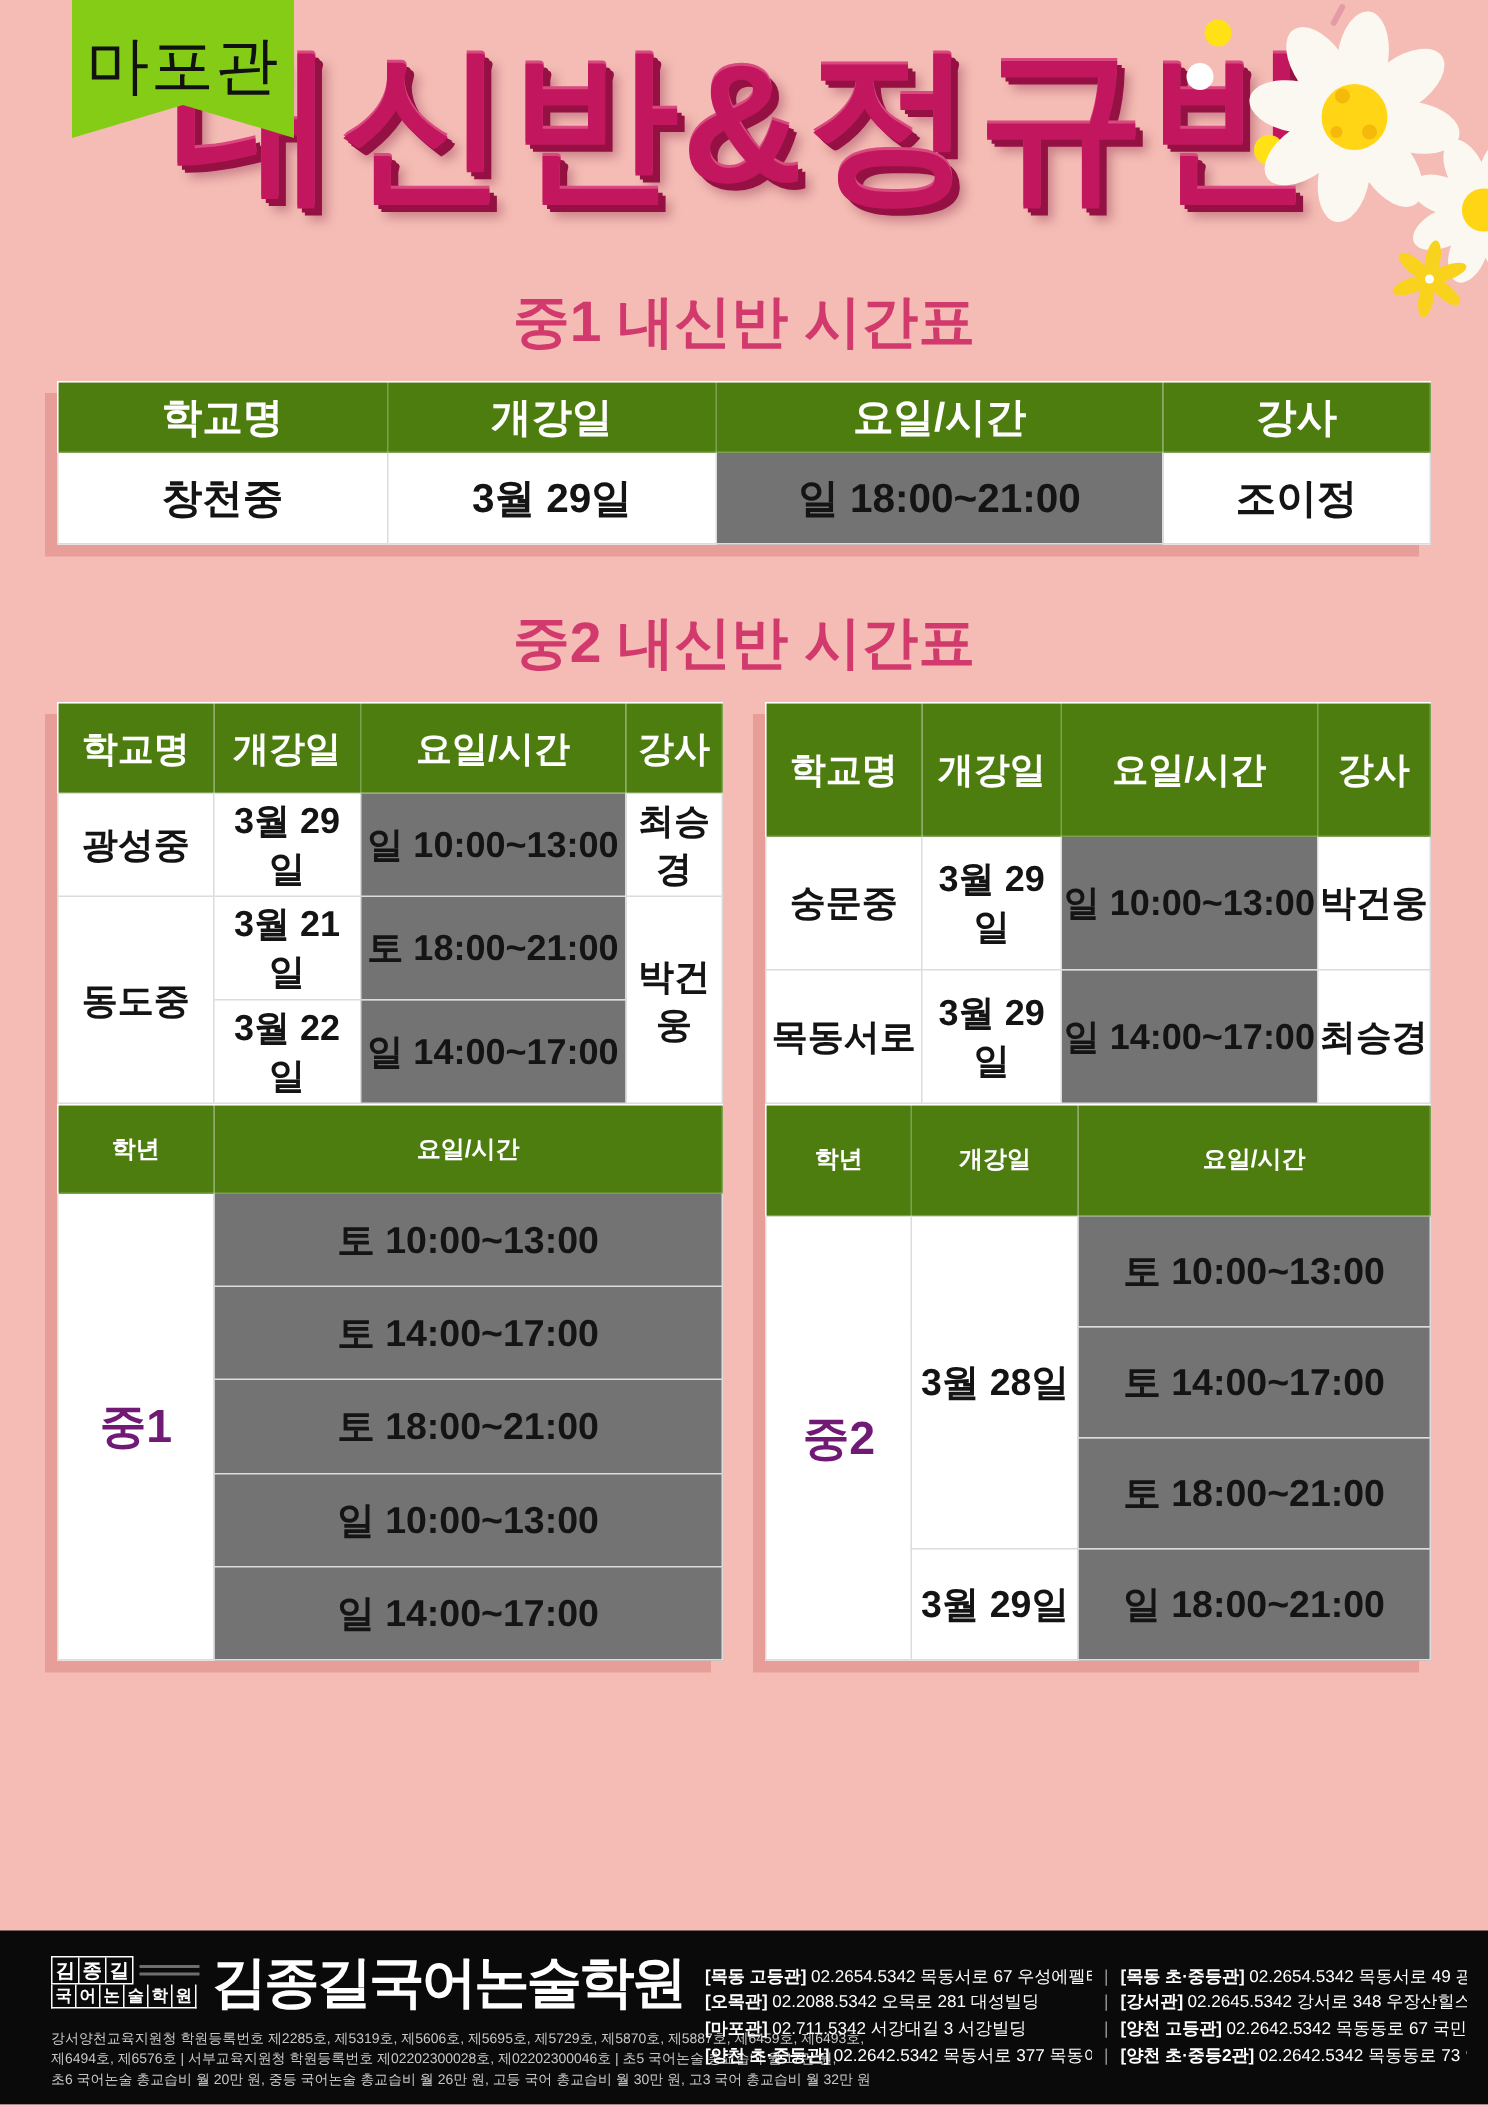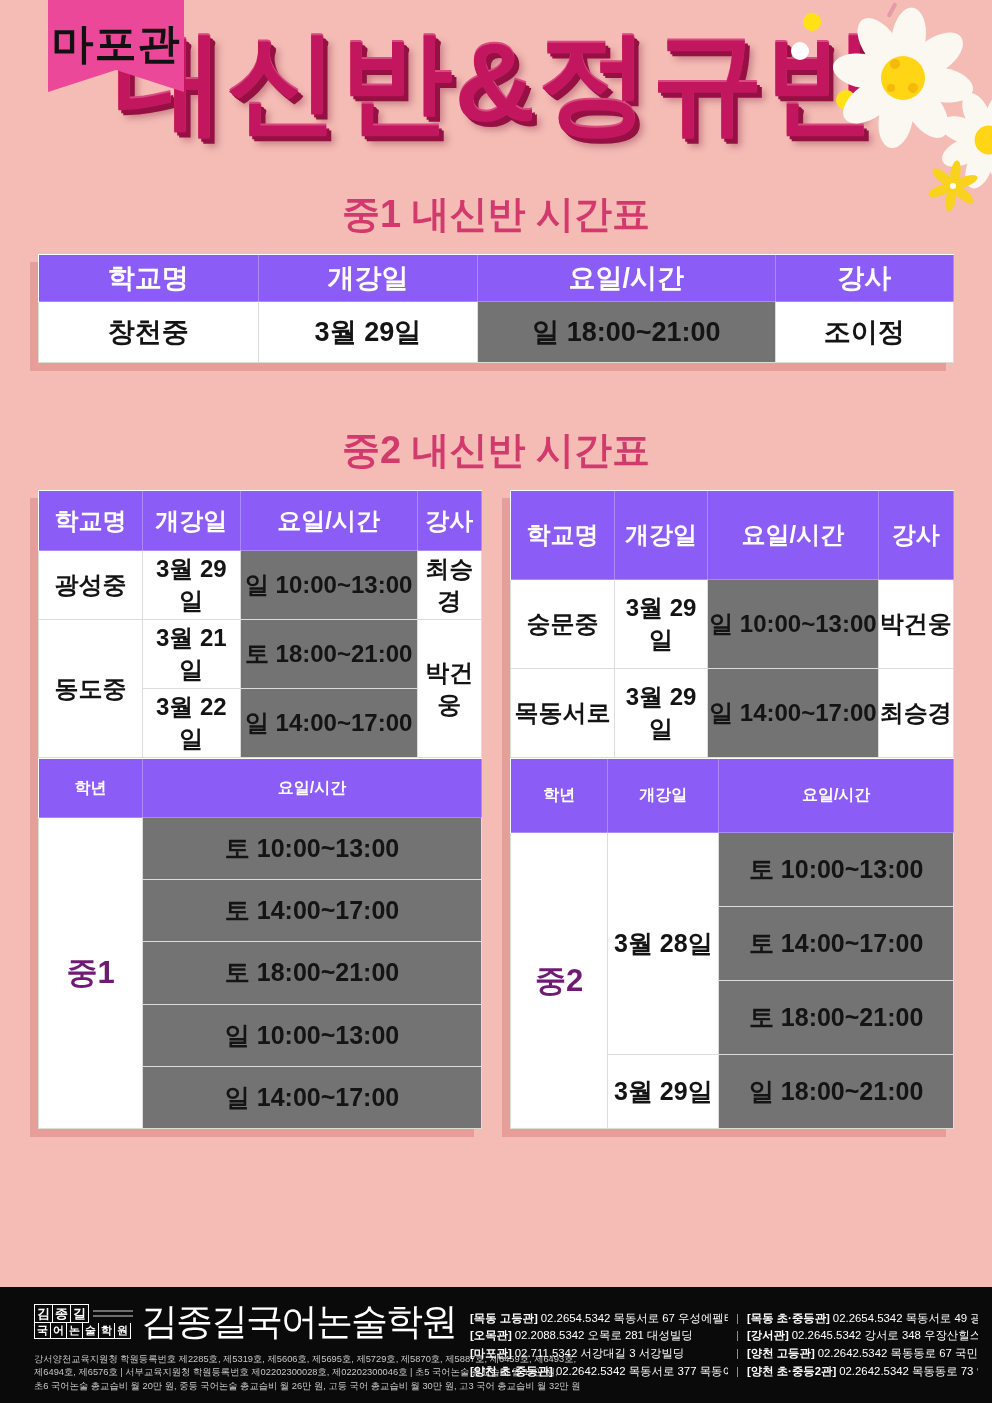--- a/index.html
+++ b/index.html
@@ -7,26 +7,26 @@
     position:relative;
     width:992px;height:1403px;
     margin:0 auto;
     background:#f4bcb4;
     overflow:hidden;
     font-family:"Liberation Sans","DejaVu Sans",sans-serif;
   }
   
   .ribbon{
     position:absolute;left:48px;top:0;
-    width:136px;height:92px;
-    background:#ec4899;
+    width:148px;height:92px;
+    background:#84cc16;
     clip-path:polygon(0 0,100% 0,100% 100%,50% 76%,0 100%);
     display:flex;align-items:flex-start;justify-content:center;
     padding-top:16px;box-sizing:border-box;
-    font-size:42px;font-weight:700;color:#111;
+    font-size:42px;font-weight:400;color:#111;
     letter-spacing:1px;
   }
   
   .flowers{position:absolute;top:0;right:0;}
   
   .badge{
     width:fit-content;
     margin:96px auto 0;
     padding:12px 52px 14px;
     border-radius:44px;
@@ -52,29 +52,29 @@
       8px 8px 7px rgba(120,15,55,.35);
   }
   
   .content{padding:0 38px;}
   h2.sec{
     text-align:center;
     font-size:38px;font-weight:800;
     color:#d23a6e;
     margin:30px 0 14px;
   }
-  h2.sec.mt{margin-top:62px;}
+  h2.sec.mt{margin-top:40px;}
   table.tbl{
     width:100%;
     border-collapse:collapse;
     background:#fff;
     box-shadow:-8px 8px 0 #e89e98;
   }
   .tbl th{
-    background:#8b5cf6;color:#fff;
+    background:#4d7c0f;color:#fff;
     font-weight:700;text-align:center;
     border:1px solid rgba(255,255,255,.28);
   }
   .tbl td{
     background:#fff;color:#141414;
     font-weight:600;text-align:center;
     border:1px solid #dcdcdc;
   }
   .tbl td.hl{background:#737373;}
   .tbl td.grade{color:#701a75;font-weight:700;}
@@ -118,21 +118,21 @@
   .lg-tag{margin-left:4px;padding-top:3px;}
   .lg-tag i{display:block;width:40px;height:2px;background:#6e6e6e;margin:3px 0;}
   .lg-bottom{display:flex;border:1px solid #fff;border-top:none;width:fit-content;}
   .lg-bottom span{
     width:15px;height:15px;border-right:1px solid #fff;
     display:flex;align-items:center;justify-content:center;
     font-size:11px;font-weight:700;color:#fff;
   }
   .lg-bottom span:last-child{border-right:none;}
   .f-name{
-    font-size:37px;font-weight:400;letter-spacing:-2px;
+    font-size:37px;font-weight:700;letter-spacing:-2px;
     margin-left:8px;white-space:nowrap;
   }
   .f-fine{margin-top:6px;color:#c9c9c9;font-size:9.3px;line-height:1.45;}
   .f-fine div{white-space:nowrap;}
   .contacts{flex:1;min-width:0;padding-left:10px;}
   .c-row{
     display:flex;align-items:baseline;
     font-size:11.4px;line-height:1.2;margin:4px 0;
     white-space:nowrap;
   }

